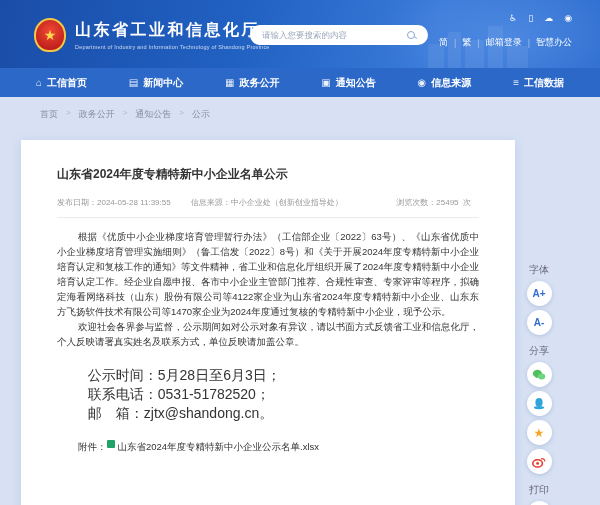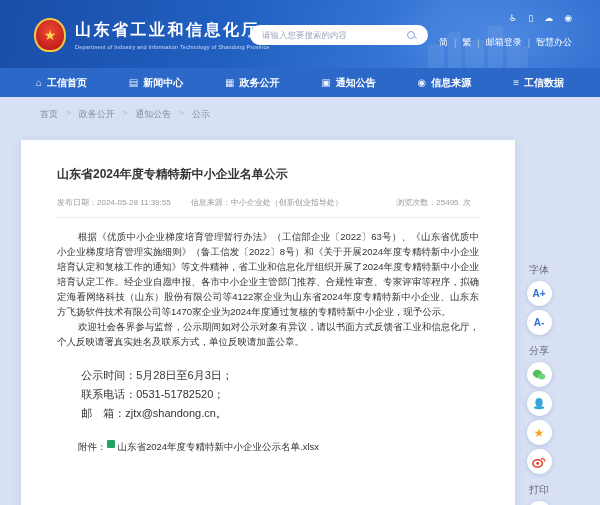--- a/index.html
+++ b/index.html
@@ -59,21 +59,21 @@
     box-shadow:0 2px 10px rgba(55,90,160,.14); padding:24px 36px 0 36px; }
   .art-title { text-align:left; font-size:12px; font-weight:bold; color:#333; line-height:20px; }
   .meta { display:flex; align-items:center; margin-top:13px; font-size:8px; color:#999; }
   .meta .m2 { margin-left:20px; }
   .meta .m3 { margin-left:auto; margin-right:8px; }
   .divider { border-top:1px solid #ebebeb; margin-top:9px; }
   .body-text { margin-top:11px; }
   .body-text p { font-size:9.5px; color:#333; line-height:15px; text-indent:2.2em;
     text-align:justify; }
   .contact { margin-top:17px; }
-  .contact div { font-size:11px; color:#333; line-height:19px; text-indent:2.2em; }
+  .contact div { font-size:14px; color:#333; line-height:19px; text-indent:2.2em; }
   .attach { margin-top:17px; font-size:9.5px; color:#333; text-indent:2.2em; }
   .xlsx { display:inline-block; width:8px; height:8px; background:#21a366; border-radius:1px;
     color:#fff; font-size:6px; line-height:8px; text-align:center; vertical-align:4px;
     margin:0 2px 0 1px; font-weight:bold; }
   .attach .fname { cursor:pointer; }
 
   
   .side { position:absolute; left:524px; top:258px; width:30px; display:flex;
     flex-direction:column; align-items:center; }
   .side .slabel { font-size:10px; color:#667; margin:5px 0 4px; }

